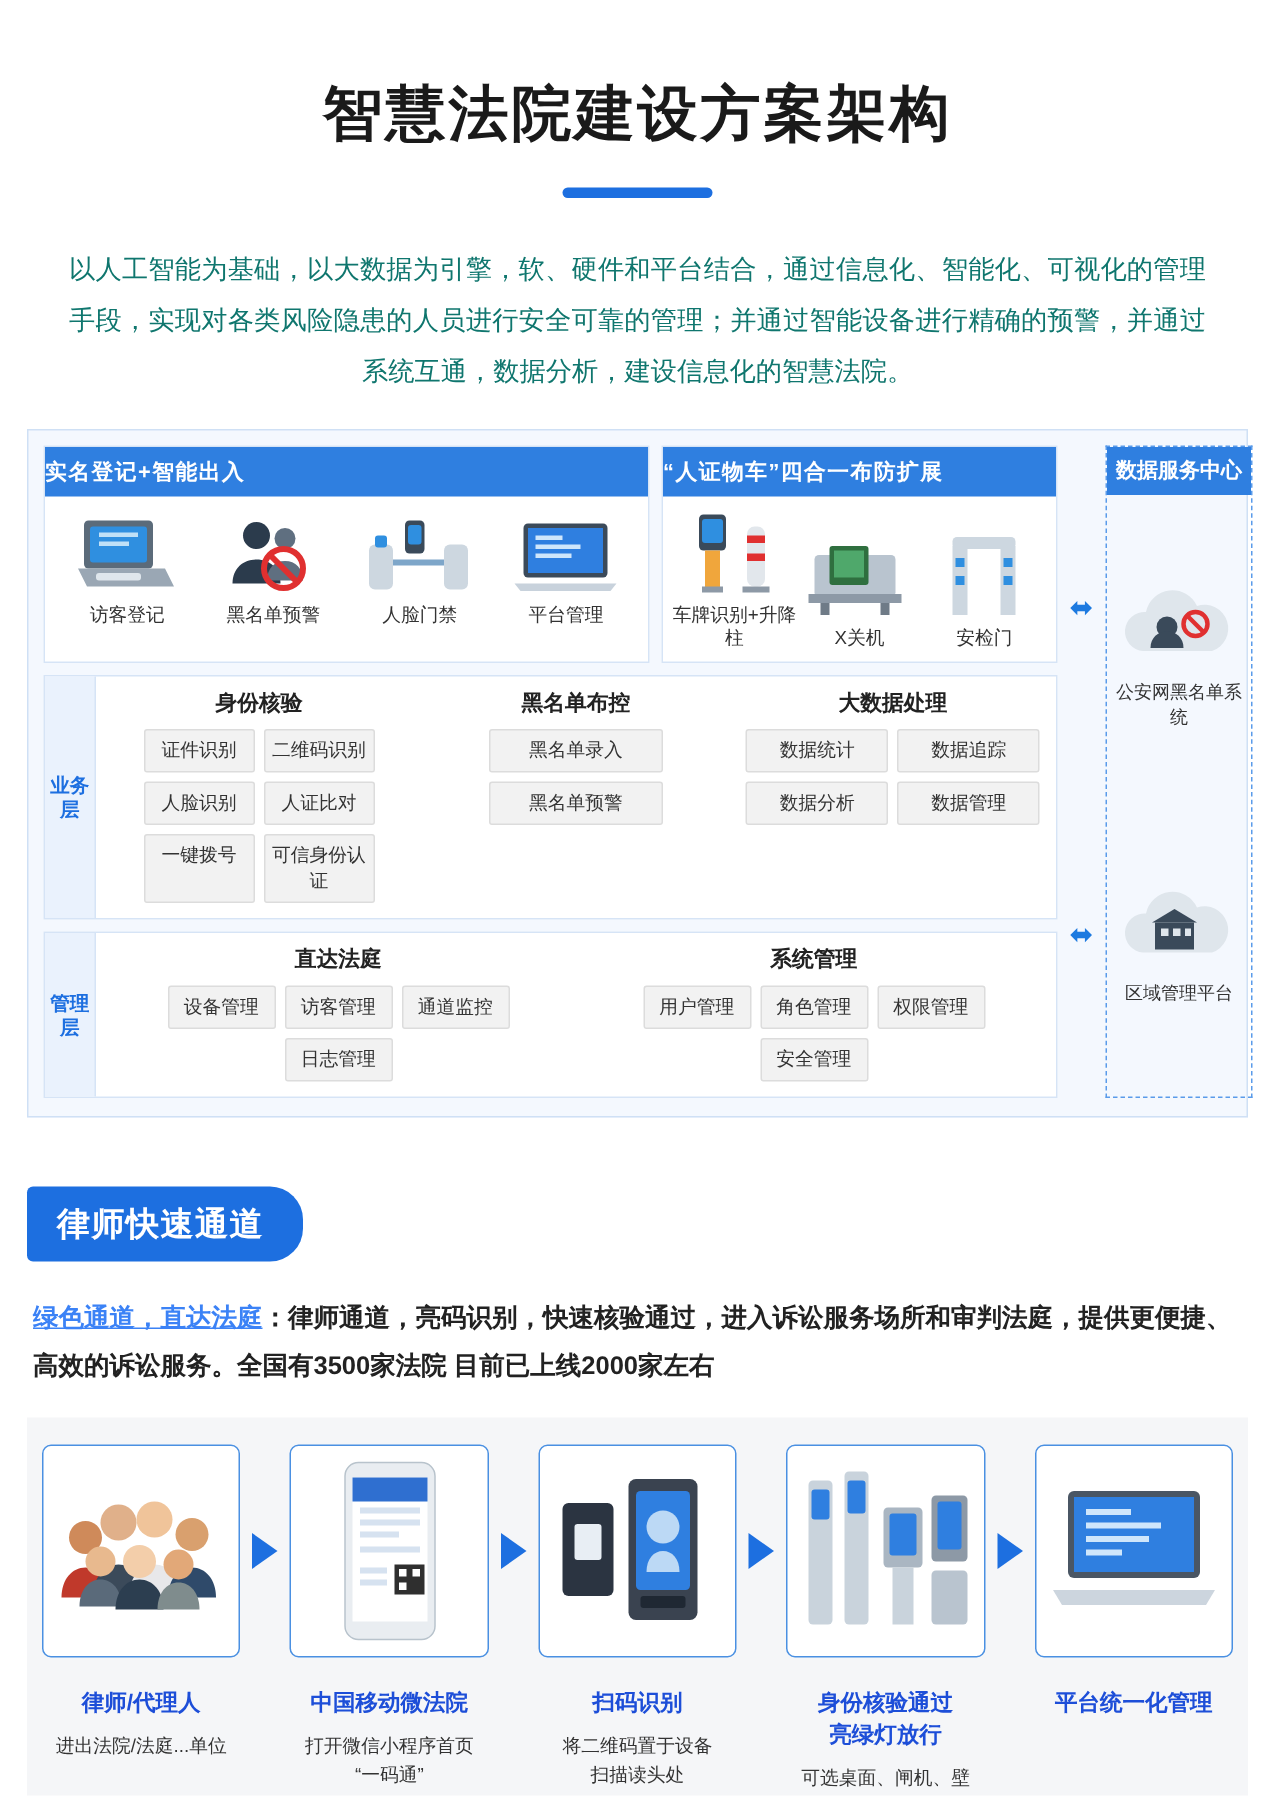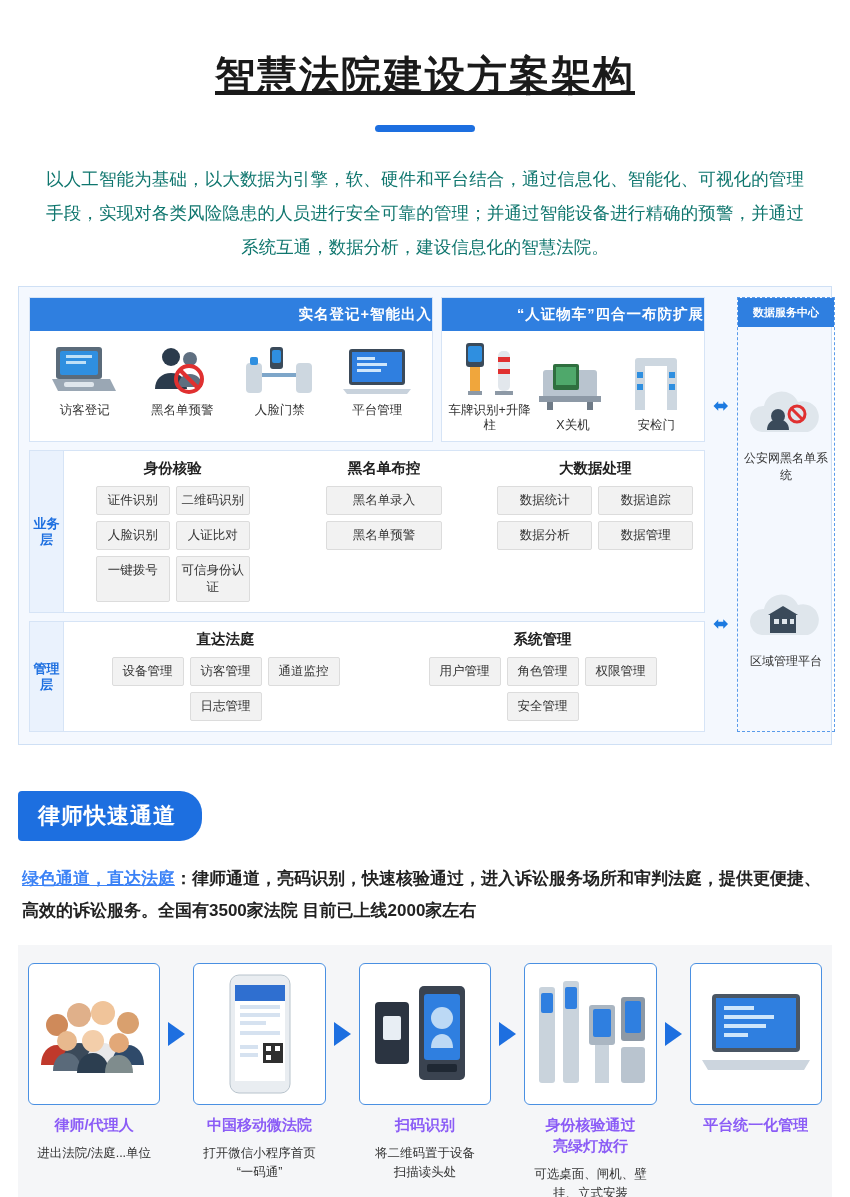--- a/index.html
+++ b/index.html
@@ -14,21 +14,20 @@
   .page { width: 850px; height: 1197px; position: relative; }
 
   
   .title {
     text-align: center;
     font-size: 40px;
     font-weight: bold;
     color: #1a1a1a;
     letter-spacing: 2px;
     padding-top: 48px;
-    text-decoration: underline;
   }
   .title-underline {
     width: 100px;
     height: 7px;
     background: #1d6fe0;
     border-radius: 4px;
     margin: 22px auto 0 auto;
   }
 
   
@@ -56,21 +55,21 @@
   .row-top { display: flex; gap: 8px; }
   .panel {
     background: #ffffff;
     border: 1px solid #d6e4f6;
   }
   .panel-head {
     background: #2f7fe0;
     color: #fff;
     font-size: 14.5px;
     font-weight: bold;
-    text-align: right;
+    text-align: left;
     padding: 7px 0;
     letter-spacing: 1px;
   }
   .panel-head.alt { background: #2f7fe0; }
   .icons-row {
     display: flex;
     justify-content: space-around;
     align-items: flex-end;
     padding: 10px 6px 8px 6px;
   }
@@ -133,21 +132,21 @@
   
   .arch-right-inner {
     border: 1px dashed #5a9bea;
     height: 100%;
     display: flex;
     flex-direction: column;
   }
   .dsc-head {
     background: #2f7fe0;
     color: #fff;
-    font-size: 11px;
+    font-size: 14px;
     font-weight: bold;
     text-align: center;
     padding: 7px 0;
   }
   .dsc-body {
     flex: 1;
     display: flex;
     flex-direction: column;
     justify-content: space-around;
     align-items: center;
@@ -200,24 +199,24 @@
     height: 142px;
     background: #ffffff;
     border: 1.5px solid #4a90e2;
     border-radius: 6px;
     display: flex;
     align-items: center;
     justify-content: center;
     overflow: hidden;
   }
   .flow-title {
-    margin-top: 9px;
+    margin-top: 20px;
     font-size: 15px;
     font-weight: bold;
-    color: #8b5cf6;
+    color: #1d4ed8;
     line-height: 21px;
     text-align: center;
   }
   .flow-sub {
     margin-top: 9px;
     font-size: 12.5px;
     color: #333;
     line-height: 19px;
   }
   .flow-arrow {

